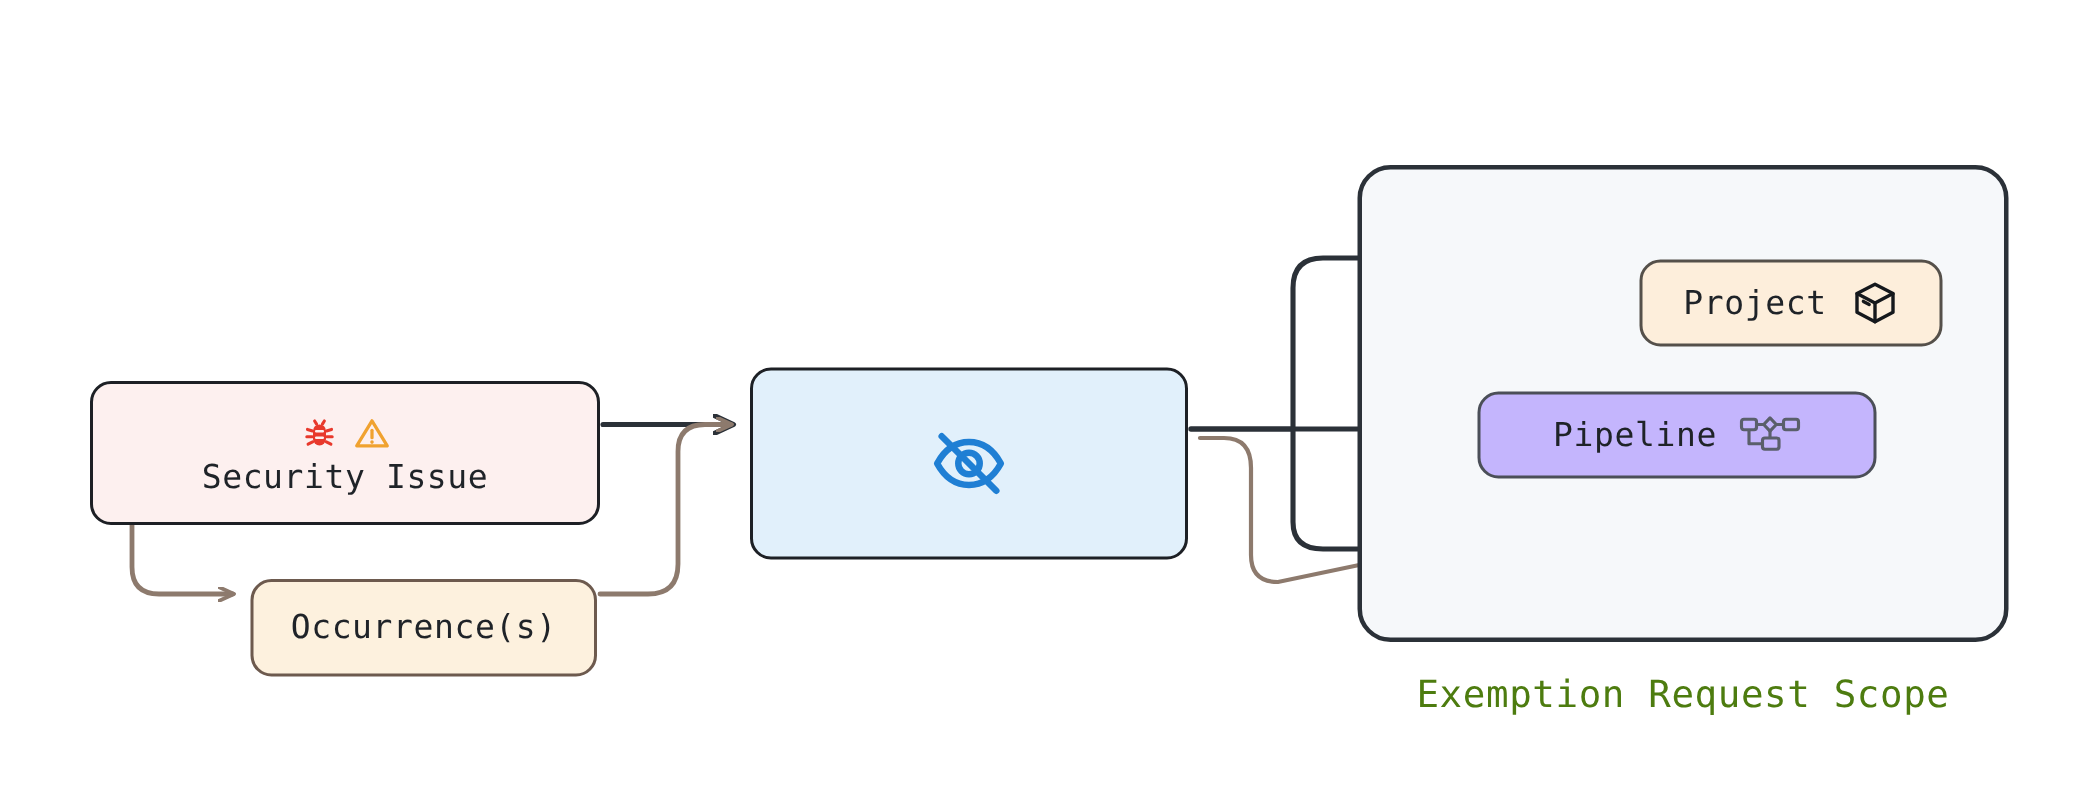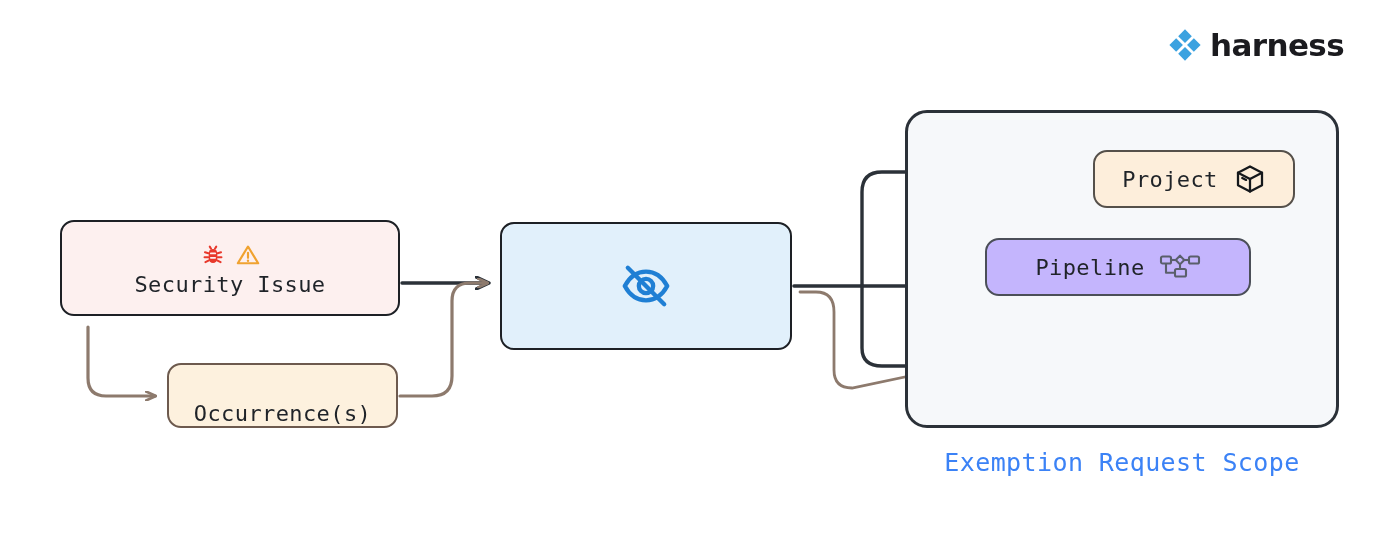--- a/index.html
+++ b/index.html
@@ -53,24 +53,25 @@
   .node {
     position: absolute;
     box-sizing: border-box;
     display: flex;
     align-items: center;
     justify-content: center;
     border-radius: 14px;
     border: 2.5px solid #23272e;
     color: #1f2328;
     text-align: center;
+    margin-top: 23px;
   }
 
   .node-security {
-    left: 60px; top: 220px;
+    left: 60px; top: 231px;
     width: 340px; height: 96px;
     background: #fdf0ef;
     border-color: #1d2025;
     flex-direction: column;
     gap: 2px;
   }
   .sec-icons {
     display: flex;
     align-items: center;
     gap: 9px;
@@ -81,21 +82,20 @@
     letter-spacing: 0.4px;
   }
 
   .node-occurrence {
     left: 167px; top: 363px;
     width: 231px; height: 65px;
     background: #fdf1de;
     border-color: #6d5a4e;
     font-size: 22px;
     letter-spacing: 0.4px;
-    align-items: flex-end;
   }
 
   .node-request {
     left: 500px; top: 222px;
     width: 292px; height: 128px;
     background: #e1f0fb;
     border-color: #1d2025;
     gap: 18px;
   }
   .req-text {
@@ -116,21 +116,21 @@
     border-radius: 22px;
     background: #f6f8fa;
   }
   .scope-label {
     position: absolute;
     left: 905px;
     top: 448px;
     width: 434px;
     text-align: center;
     font-size: 25px;
-    color: #3b82f6;
+    color: #4d7c0f;
     letter-spacing: 0.4px;
   }
 
   .node-project {
     left: 1093px; top: 150px;
     width: 202px; height: 58px;
     background: #fdeedb;
     border-color: #55504a;
     border-width: 2px;
     gap: 16px;
@@ -155,31 +155,20 @@
     font-size: 22px;
   }
   .node-label { letter-spacing: 0.4px; }
   .node-icon { display: flex; align-items: center; }
 </style>
 </head>
 <body>
 
 <div id="canvas">
 
-  <div class="brand">
-    <svg class="brand-mark" viewBox="0 0 100 100">
-      <g fill="#3ba2e0">
-        <path d="M50 4 L70 24 L50 44 L30 24 Z"></path>
-        <path d="M96 50 L76 70 L56 50 L76 30 Z"></path>
-        <path d="M50 96 L30 76 L50 56 L70 76 Z"></path>
-        <path d="M4 50 L24 30 L44 50 L24 70 Z"></path>
-      </g>
-    </svg>
-    <span class="brand-text">harness</span>
-  </div>
 
   <svg class="wires" viewBox="0 0 1383 537">
     <defs>
       <marker id="arrowDark" markerWidth="14" markerHeight="12" refX="12" refY="6" orient="auto" markerUnits="userSpaceOnUse">
         <path d="M0,0 L13,6 L0,12" fill="none" stroke="#2b3138" stroke-width="3.2" stroke-linecap="round" stroke-linejoin="round"></path>
       </marker>
       <marker id="arrowDarkSolid" markerWidth="16" markerHeight="14" refX="13" refY="7" orient="auto" markerUnits="userSpaceOnUse">
         <path d="M0,0.5 L14,7 L0,13.5" fill="none" stroke="#2b3138" stroke-width="3.4" stroke-linecap="round" stroke-linejoin="round"></path>
       </marker>
       <marker id="arrowTan" markerWidth="12" markerHeight="10" refX="10" refY="5" orient="auto" markerUnits="userSpaceOnUse">

